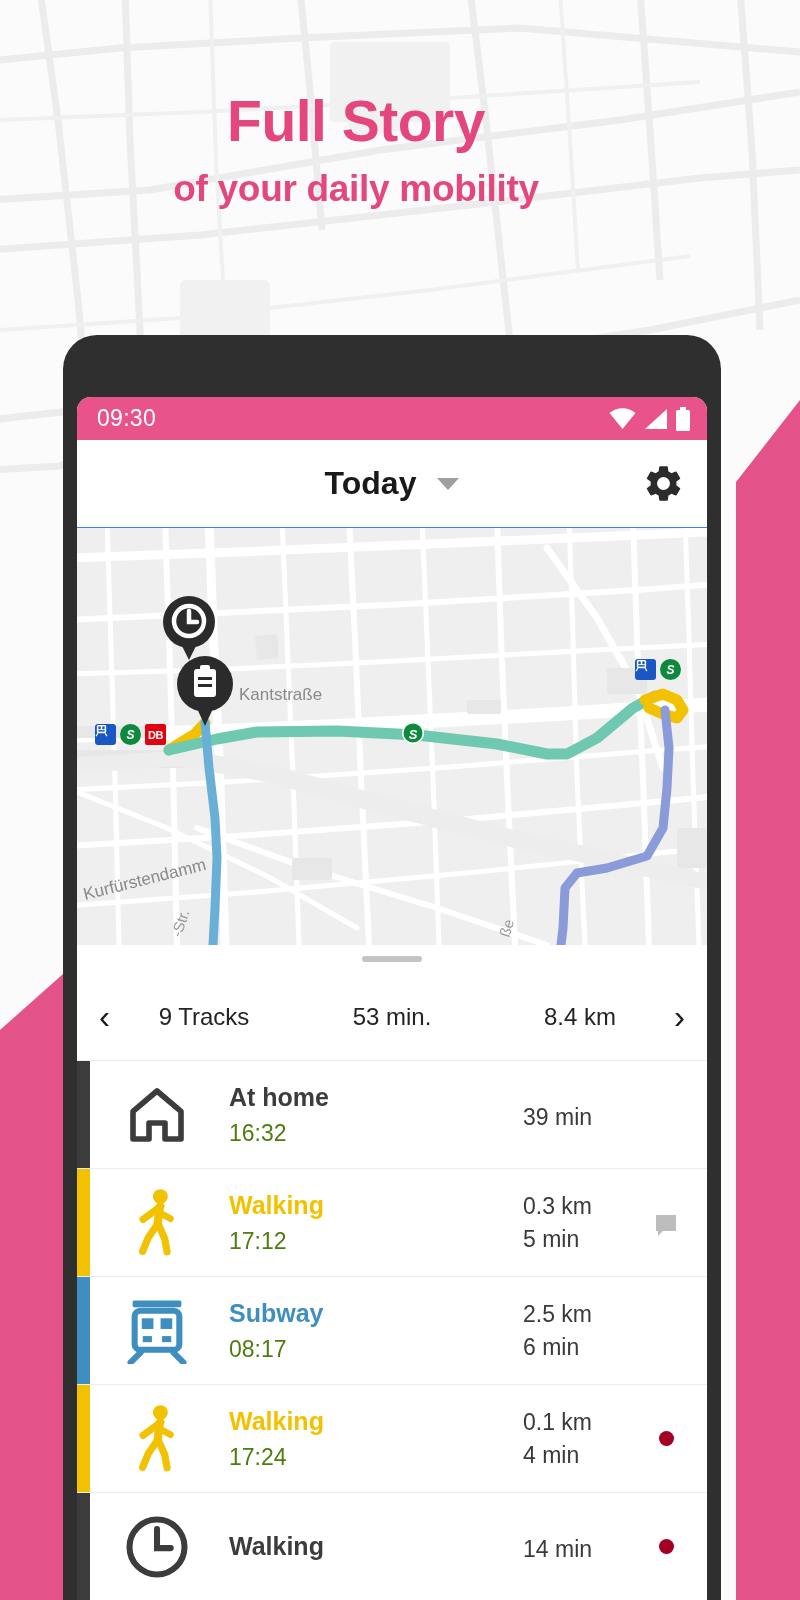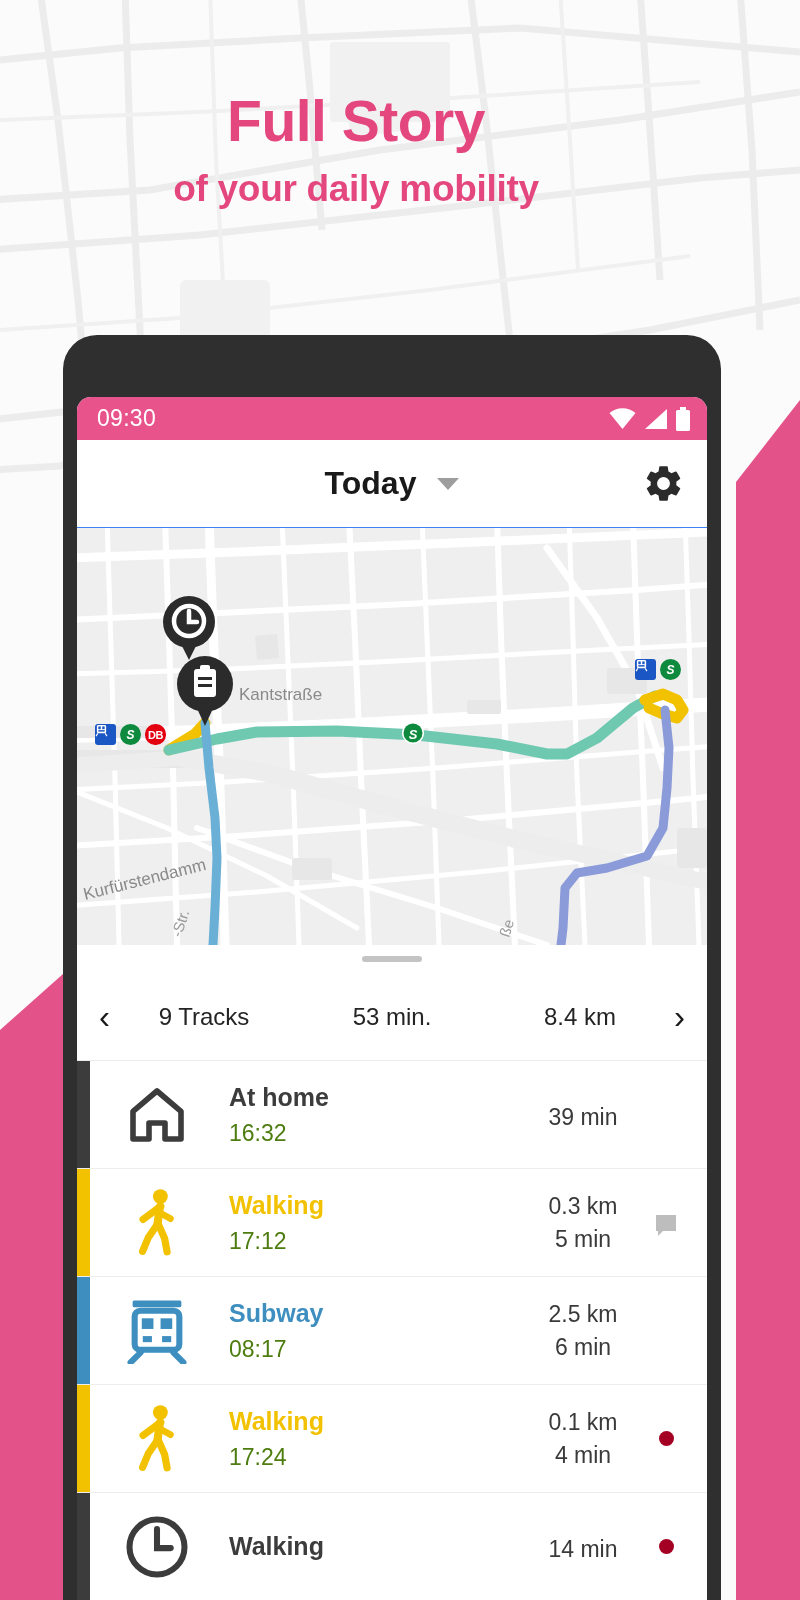--- a/index.html
+++ b/index.html
@@ -86,21 +86,21 @@
     position:absolute; display:flex; align-items:center;
     gap:4px;
   }
   .bdg {
     width:21px;height:21px;border-radius:4px;
     display:flex;align-items:center;justify-content:center;
     font-size:12px;font-weight:bold;color:#fff;
   }
   .bdg.u { background:#1a56c4; border-radius:3px; }
   .bdg.s { background:#0e8a3e; border-radius:50%; font-style:italic; }
-  .bdg.db { background:#e3000f; border-radius:10px; font-size:11px; letter-spacing:-.5px;}
+  .bdg.db { background:#e3000f; border-radius:2px; font-size:11px; letter-spacing:-.5px;}
 
   
   #sheet { background:#fff; }
   #handle-row { height:28px; display:flex; align-items:center; justify-content:center; }
   #handle { width:60px; height:6px; border-radius:3px; background:#c4c4c4; }
 
   #stats {
     height:88px; display:flex; align-items:center;
     padding:0 22px; border-bottom:1px solid #ececec;
   }
@@ -119,21 +119,21 @@
   .row .stripe {
     position:absolute; left:0; top:0; bottom:0; width:13px;
   }
   .row .icon {
     width:104px; display:flex; align-items:center; justify-content:center;
     flex:0 0 104px;
   }
   .row .txt { flex:1; padding-left:20px; }
   .row .mode { font-size:25px; font-weight:bold; line-height:1.25; }
   .row .time { font-size:23px; color:#4d7c0f; margin-top:6px; }
-  .row .right { text-align:center; min-width:120px; }
+  .row .right { text-align:left; min-width:120px; }
   .row .dist { font-size:23px; color:#3a3a3a; line-height:1.25; }
   .row .dur  { font-size:23px; color:#3a3a3a; margin-top:6px; }
   .row .marker { width:46px; display:flex; align-items:center; justify-content:center; }
   .dot { width:15px;height:15px;border-radius:50%;background:#a30024; }
   .bubble { width:20px;height:16px;background:#bdbdbd; position:relative; }
   .bubble:after{
     content:""; position:absolute; left:2px; top:16px;
     border-left:5px solid #bdbdbd; border-bottom:5px solid transparent;
   }
 </style>

